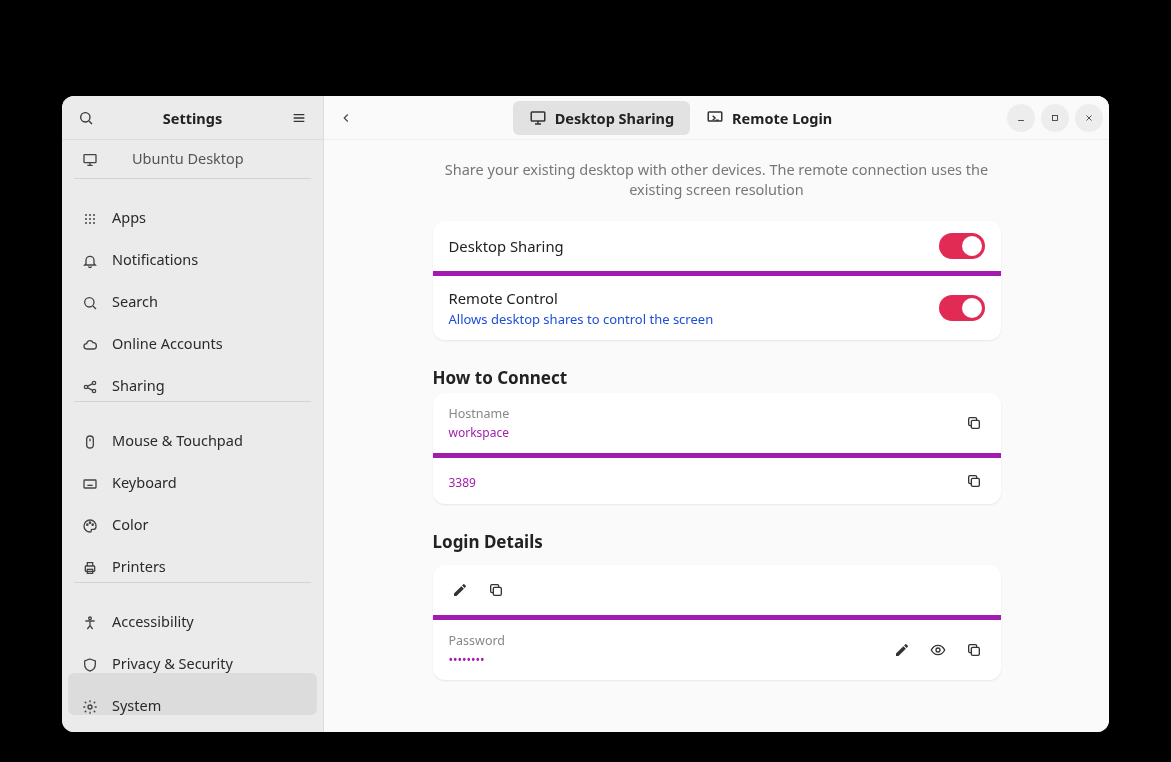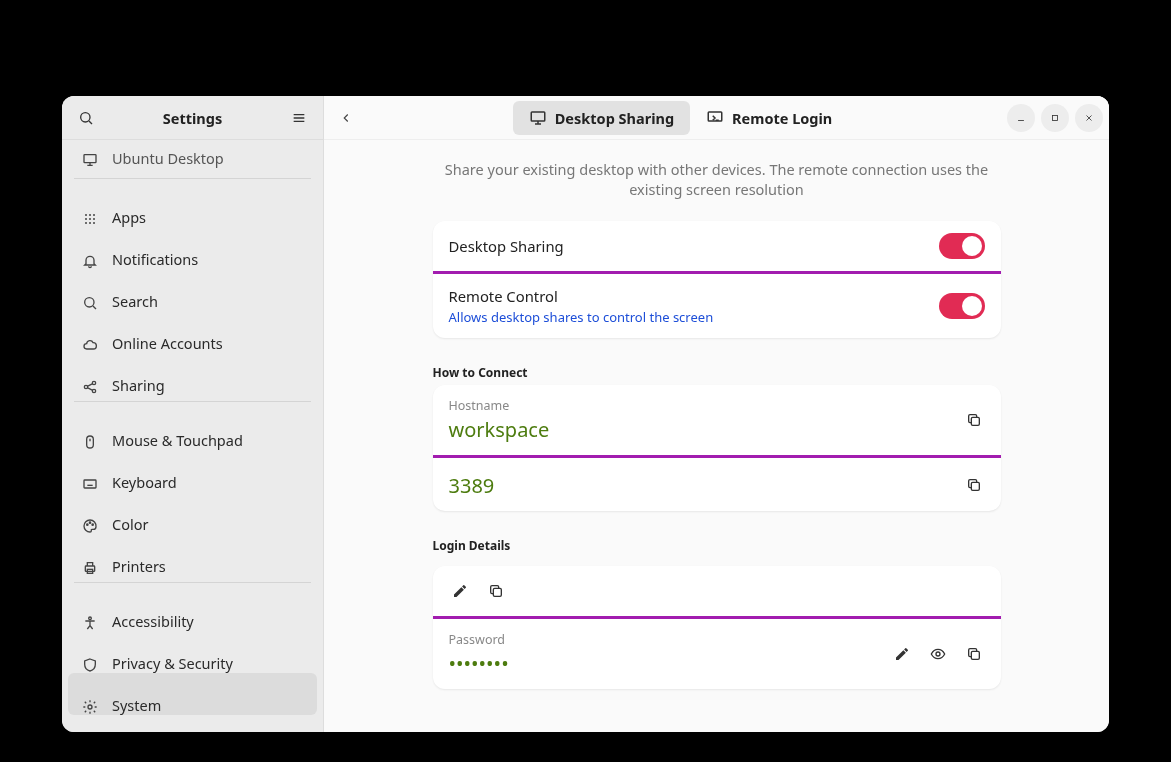--- a/index.html
+++ b/index.html
@@ -44,21 +44,21 @@
     height:42px;
     padding:0 10px;
     border-radius:6px;
     color:#2a2a2a;
     font-size:14.5px;
     cursor:pointer;
   }
   .sidebar-item .s-icon { width:24px; display:flex; align-items:center; justify-content:center; color:#444; }
   .sidebar-item .s-label { margin-left:10px; }
   .sidebar-item.active { background:#dcdcdc; }
-  .sidebar-item.partial { height:26px; overflow:hidden; align-items:flex-end; padding-bottom:4px; color:#555; }
+  .sidebar-item.partial { height:26px; overflow:hidden; align-items:flex-end; padding-bottom:4px; color:#555;gap:20px; }
   .sidebar-sep {
     margin:6px 6px;
     border:none;
     border-top:1px solid #d4d4d4;
   }
   
   .main { flex:1; display:flex; flex-direction:column; background:#fafafa; }
   .main-header {
     height:44px;
     display:flex;
@@ -104,37 +104,37 @@
     background:#fff;
     border-radius:12px;
     box-shadow: 0 1px 2px rgba(0,0,0,0.08);
     overflow:hidden;
   }
   .row {
     display:flex;align-items:center;
     padding:12px 16px;
     min-height:50px;
   }
-  .row + .row { border-top:3px solid #a21caf;gap:48px; }
+  .row + .row { border-top:5px solid #a21caf;gap:48px; }
   .row-main { flex:1; display:flex;flex-direction:column; }
   .row-title { font-size:14.8px; color:#222; }
   .row-desc { font-size:13px; color:#1d4ed8; margin-top:2px; }
   .row-sublabel { font-size:12.5px; color:#888; }
-  .row-value { font-size:20px; color:#4d7c0f; margin-top:2px; }
+  .row-value { font-size:12px; color:#a21caf; margin-top:2px; }
   .row-actions { display:flex; gap:14px; align-items:center; color:#333; }
   .icon-action { width:22px;height:22px;display:flex;align-items:center;justify-content:center;cursor:pointer;color:#333; }
   
   .switch { position:relative; width:46px;height:26px;border-radius:13px;background:#e12b54;cursor:pointer; }
   .switch::after {
     content:""; position:absolute; right:3px; top:3px;
     width:20px;height:20px;border-radius:50%;background:#fff;
   }
   
   .section-heading {
-    width:568px; font-weight:700; font-size:12px; color:#222;
+    width:568px; font-weight:700; font-size:17px; color:#222;
     margin-top:26px; margin-bottom:4px;
   }
   .section-desc {
     width:568px; font-size:14.5px; color:#888; line-height:1.3;
     margin-bottom:12px;
   }
   svg { display:block; }
 </style>
 </head>
 <body>

